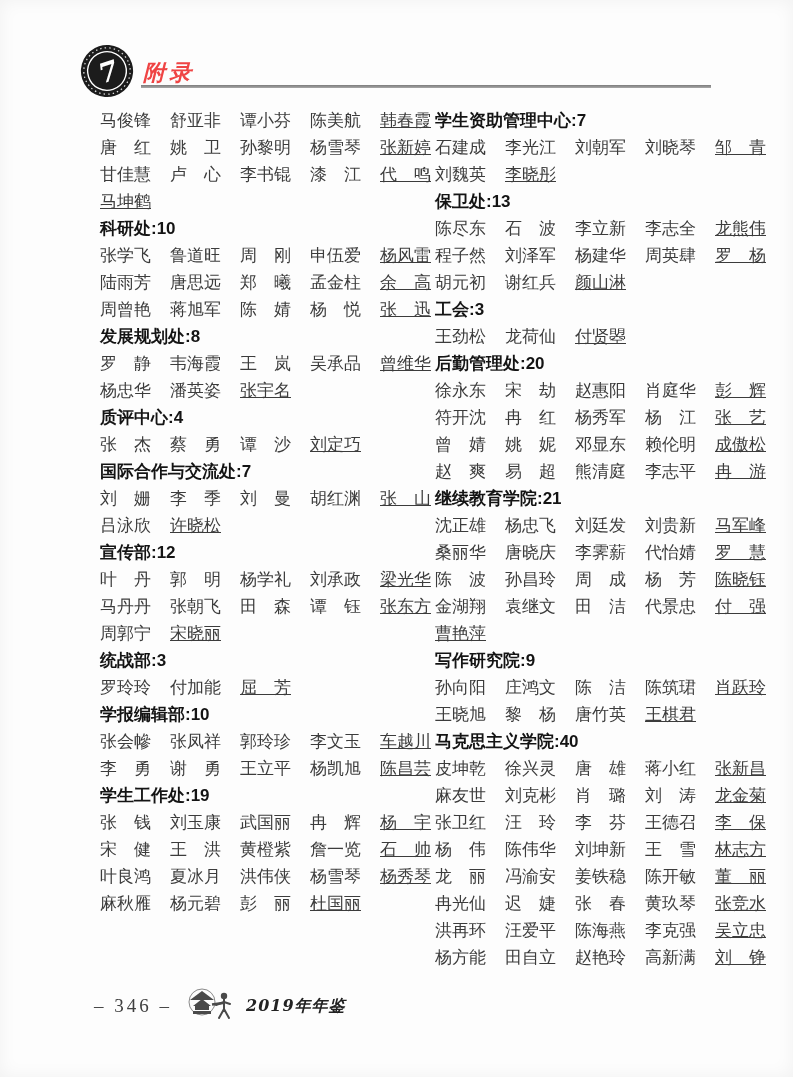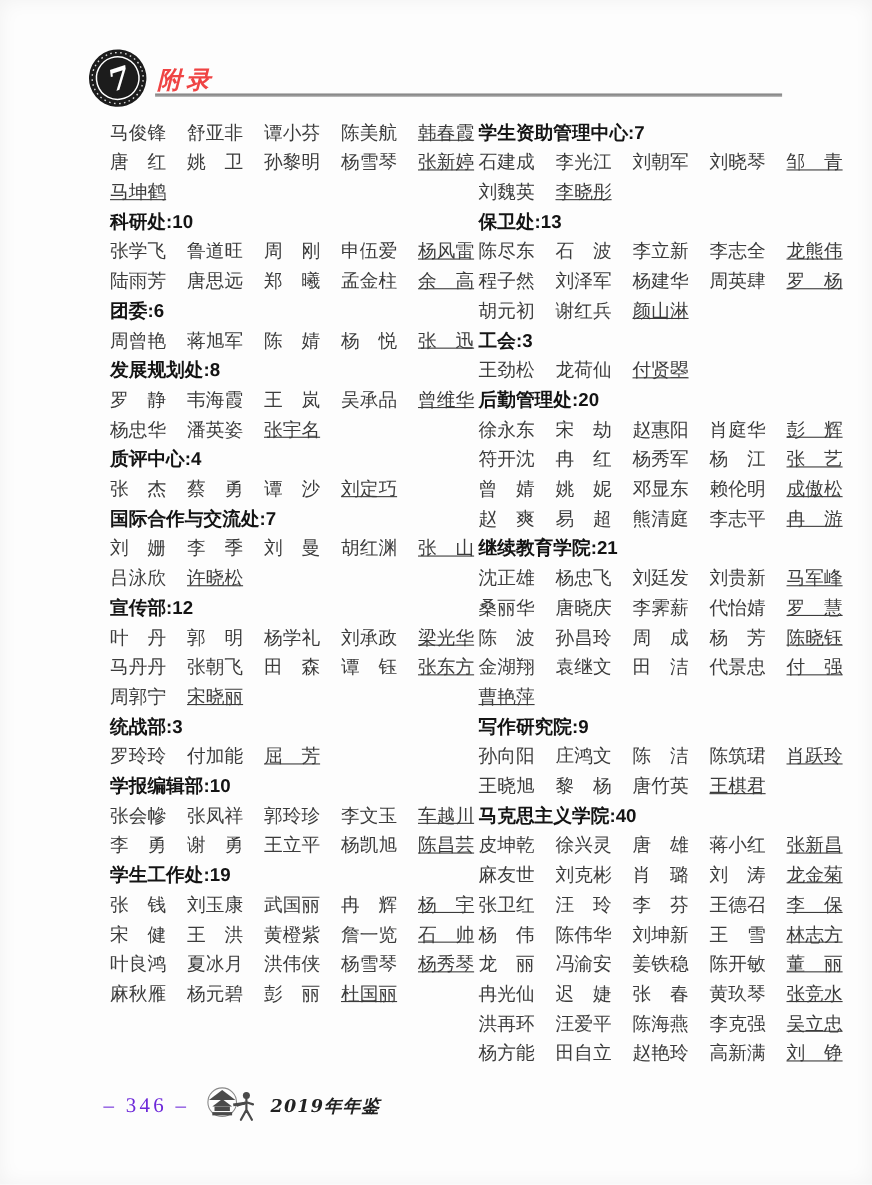--- a/index.html
+++ b/index.html
@@ -34,21 +34,21 @@
     font-size:17px; color:#3c3c3c; white-space:pre; overflow:visible;
     font-family:"Liberation Serif", serif;
   }
   .person-name:last-child { margin-right:0;text-decoration:underline; }
   
   .footer {
     position:absolute; top:986px; left:94px; height:40px;
     display:flex; align-items:center;
   }
   .page-number {
-    font-family:"Liberation Serif", serif; font-size:19px; color:#6d28d9;
+    font-family:"Liberation Serif", serif; font-size:19px; color:#404040;
     letter-spacing:3px; margin-right:14px;
   }
   .footer-logo { width:52px; height:38px; margin-right:8px; }
   .yearbook-title {
     font-family:"DejaVu Serif", serif; font-weight:bold; font-style:italic;
     font-size:16px; color:#222; letter-spacing:1px;
   }
 </style>
 </head>
 <body>
@@ -79,38 +79,44 @@
           <span class="person-name">韩春霞</span>
         </div>
         <div class="name-row">
           <span class="person-name">唐　红</span>
           <span class="person-name">姚　卫</span>
           <span class="person-name">孙黎明</span>
           <span class="person-name">杨雪琴</span>
           <span class="person-name">张新婷</span>
         </div>
         <div class="name-row">
+          <span class="person-name">甘佳慧</span>
+          <span class="person-name">卢　心</span>
+          <span class="person-name">李书锟</span>
+          <span class="person-name">漆　江</span>
+          <span class="person-name">代　鸣</span>
+        </div>
+        <div class="name-row">
           <span class="person-name">马坤鹤</span>
         </div>
         <div class="section-header">科研处:10</div>
         <div class="name-row">
           <span class="person-name">张学飞</span>
           <span class="person-name">鲁道旺</span>
           <span class="person-name">周　刚</span>
           <span class="person-name">申伍爱</span>
           <span class="person-name">杨风雷</span>
         </div>
         <div class="name-row">
           <span class="person-name">陆雨芳</span>
           <span class="person-name">唐思远</span>
           <span class="person-name">郑　曦</span>
           <span class="person-name">孟金柱</span>
           <span class="person-name">余　高</span>
         </div>
-        <div class="section-header">团委:6</div>
         <div class="name-row">
           <span class="person-name">周曾艳</span>
           <span class="person-name">蒋旭军</span>
           <span class="person-name">陈　婧</span>
           <span class="person-name">杨　悦</span>
           <span class="person-name">张　迅</span>
         </div>
         <div class="section-header">发展规划处:8</div>
         <div class="name-row">
           <span class="person-name">罗　静</span>

